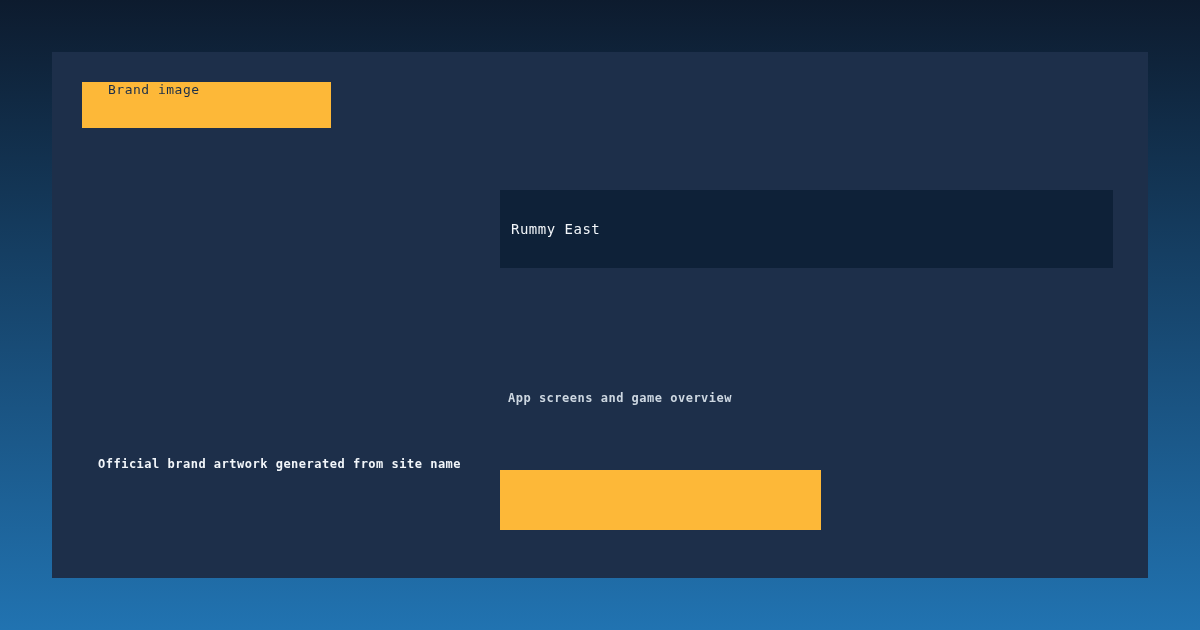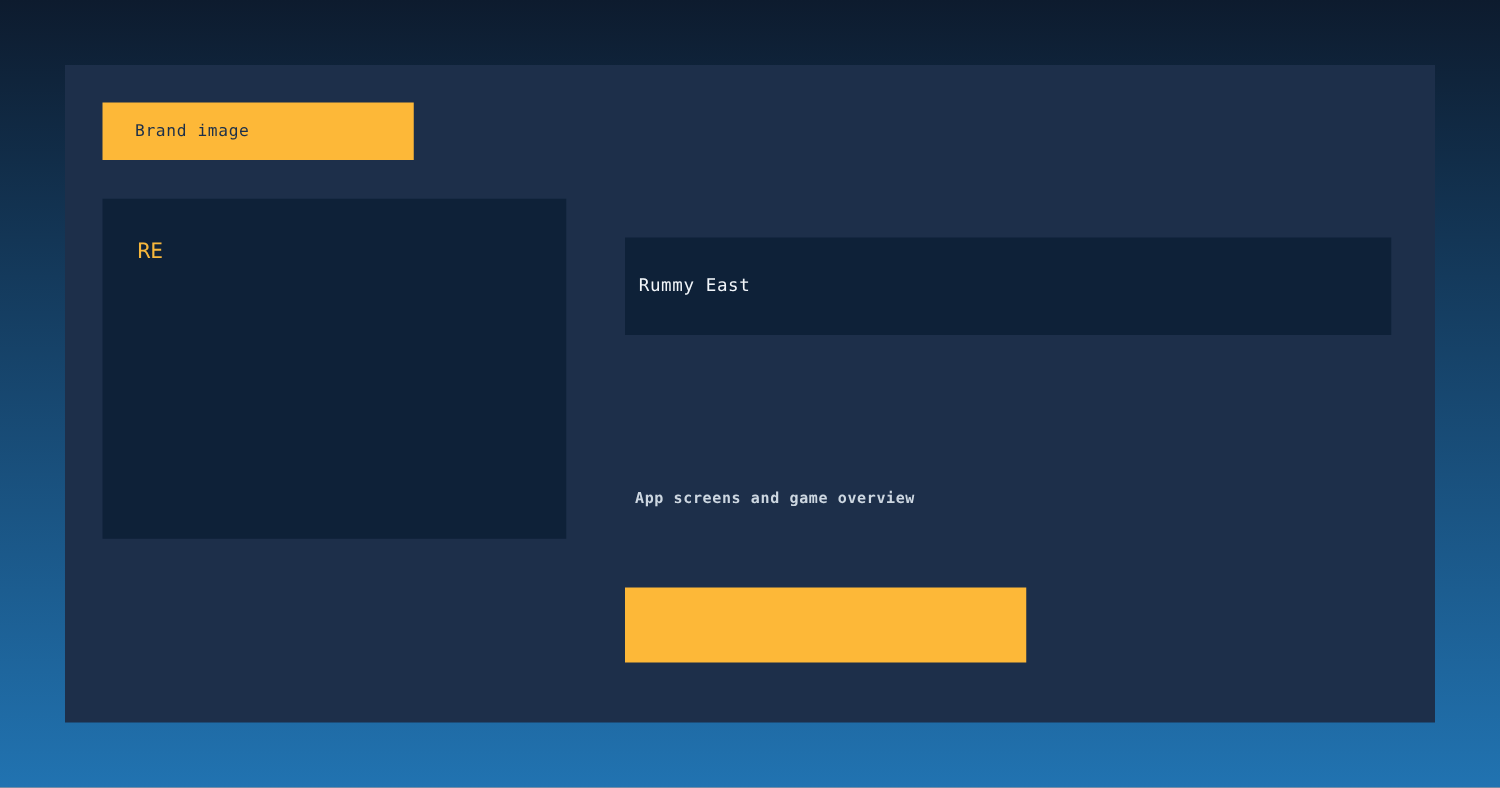--- a/index.html
+++ b/index.html
@@ -25,21 +25,20 @@
     background: var(--card, #1d2f4a);
   }
   .badge {
     position: absolute;
     left: 30px;
     top: 30px;
     width: 249px;
     height: 46px;
     background: var(--accent, #fdb838);
     display: flex;
-    align-items: center;
   }
   .badge span {
     margin-left: 26px;
     font-size: 13px;
     color: var(--badge-text, #1b2f4a);
     letter-spacing: 0.5px;
   }
   .art-box {
     position: absolute;
     left: 30px;
@@ -102,24 +101,22 @@
 </head>
 <body>
 
 <div class="bg">
   <div class="card">
 
     <div class="badge">
       <span>Brand image</span>
     </div>
 
-    <div class="art-box">
-      <span class="monogram">RE</span>
-    </div>
 
+    <div class="caption">Official brand artwork generated from site name</div>
 
     <div class="title-box">
       <span>Rummy East</span>
     </div>
 
     <div class="subtitle">App screens and game overview</div>
 
     <div class="cta-box"></div>
 
   </div>

